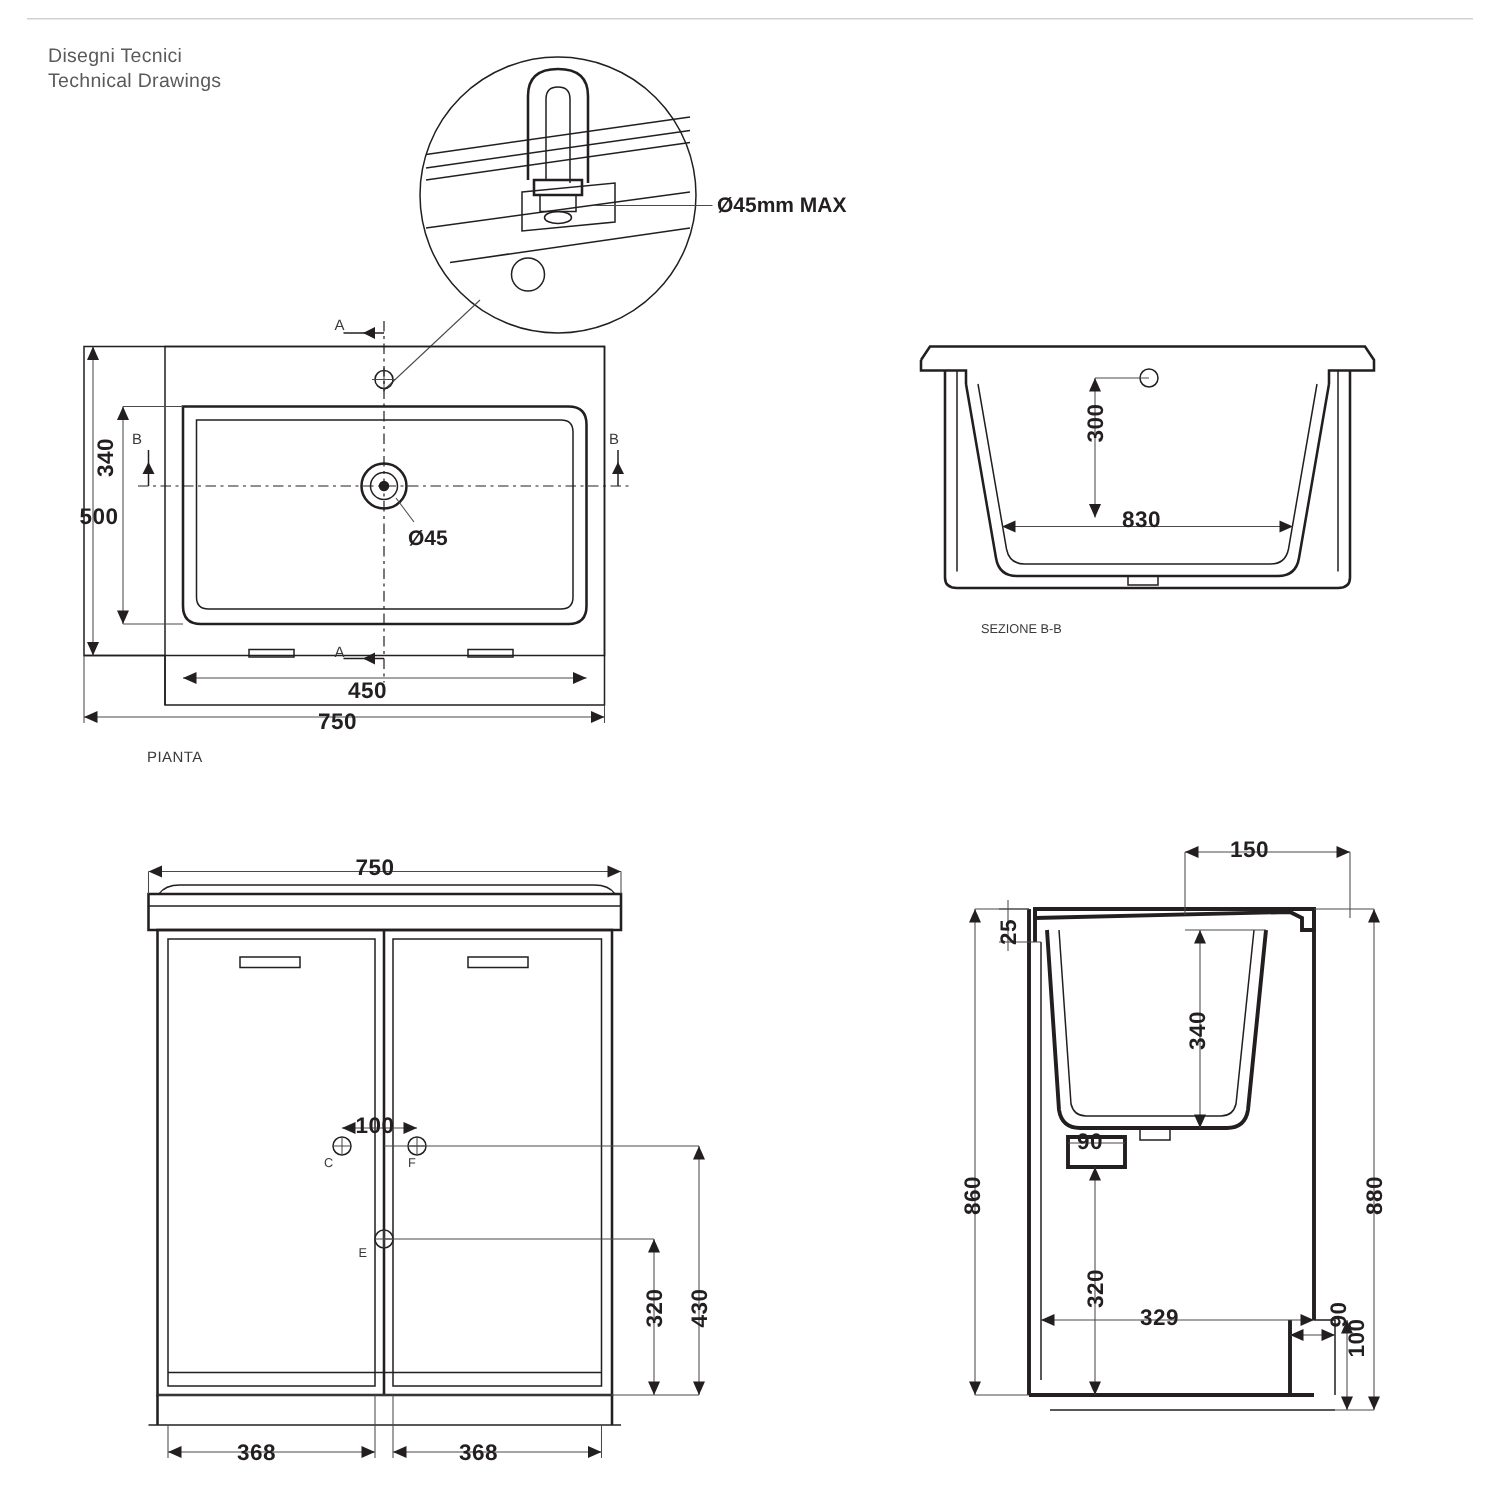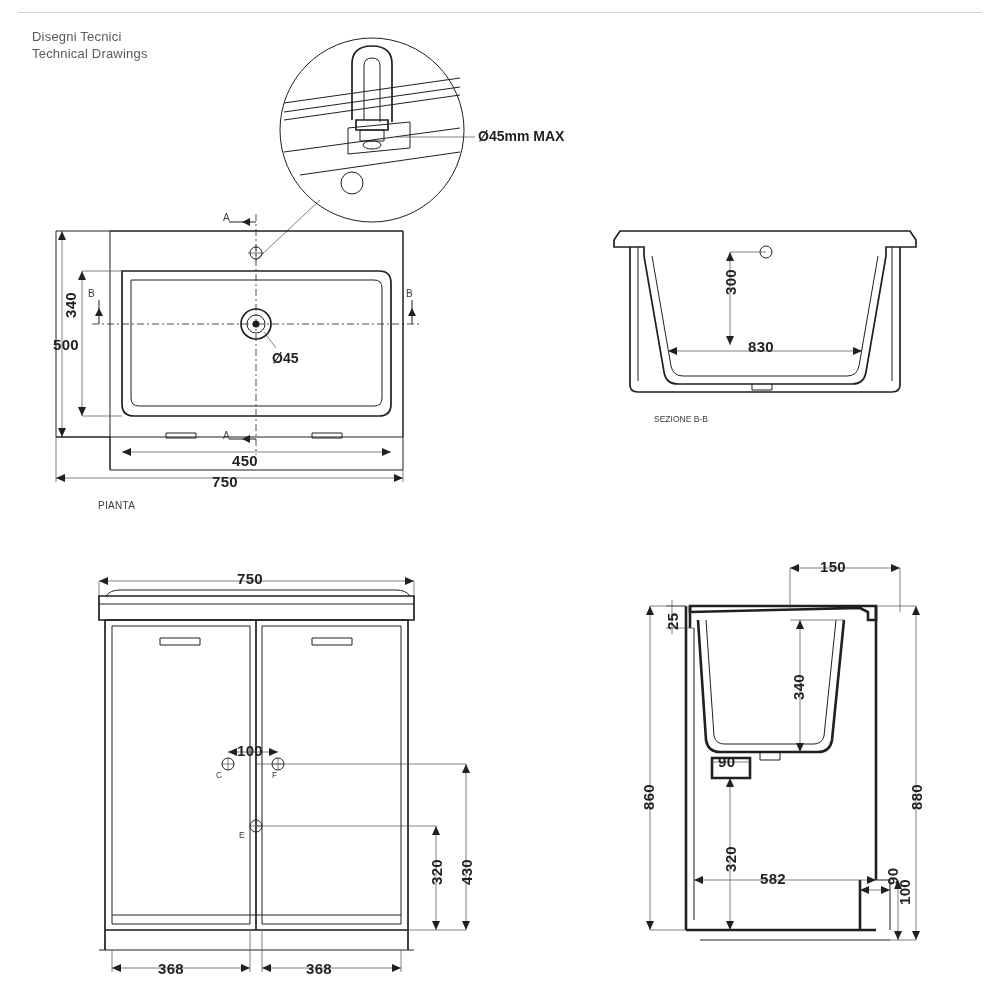--- a/index.html
+++ b/index.html
@@ -345,21 +345,21 @@
   <div class="lbl big" style="left:718px; top:753px;">90</div>
   <div style="position:absolute; left:640px; top:810px; width:0; height:0;">
     <div class="lbl big rot90" style="left:0; top:0;">860</div>
   </div>
   <div style="position:absolute; left:908px; top:810px; width:0; height:0;">
     <div class="lbl big rot90" style="left:0; top:0;">880</div>
   </div>
   <div style="position:absolute; left:722px; top:872px; width:0; height:0;">
     <div class="lbl big rot90" style="left:0; top:0;">320</div>
   </div>
-  <div class="lbl big" style="left:760px; top:870px;">582</div>
+  <div class="lbl big" style="left:760px; top:870px;">329</div>
   <div style="position:absolute; left:884px; top:885px; width:0; height:0;">
     <div class="lbl big rot90" style="left:0; top:0;">90</div>
   </div>
   <div style="position:absolute; left:896px; top:905px; width:0; height:0;">
     <div class="lbl big rot90" style="left:0; top:0;">100</div>
   </div>
 
 </div>
 
 </body></html>

